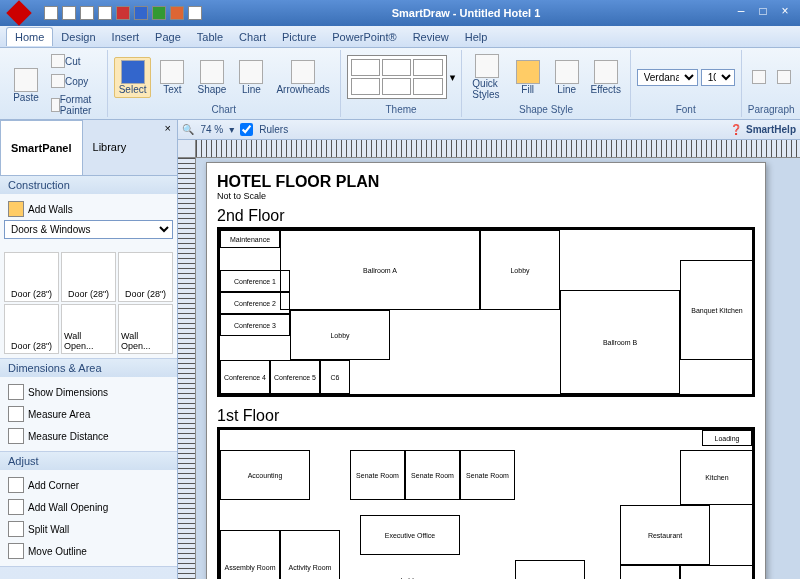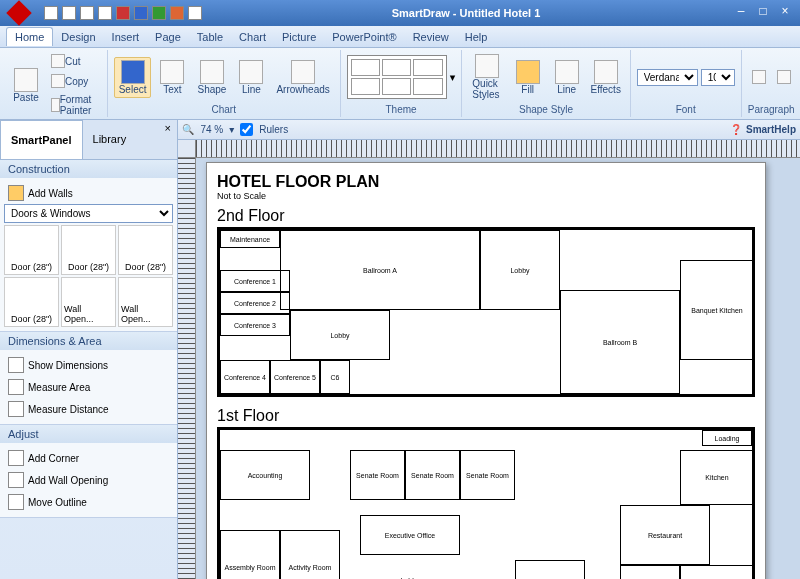--- a/index.html
+++ b/index.html
@@ -22,32 +22,32 @@
 .rbtn.small { flex-direction: row; font-size: 10px; }
 .rbtn .icon { width: 24px; height: 24px; background: #f8f8f8; border: 1px solid #aaa; }
 .rbtn.small .icon { width: 14px; height: 14px; }
 .rbtn.sel { background: #fce8b8; border: 1px solid #e0c070; border-radius: 2px; }
 .theme-box { width: 100px; height: 44px; background: #fff; border: 1px solid #888; display: grid; grid-template: 1fr 1fr / 1fr 1fr 1fr; gap: 2px; padding: 3px; }
 .theme-box div { border: 1px solid #999; }
 .font-sel { font-size: 10px; border: 1px solid #7a9ac8; padding: 1px 2px; background: #fff; }
 .workspace { display: flex; height: 459px; }
 .sidepanel { width: 178px; background: linear-gradient(#e8f0fa, #dce8f7); border-right: 1px solid #a0b8d8; display: flex; flex-direction: column; overflow: hidden; }
 .panel-tabs { display: flex; background: #d8e4f4; border-bottom: 1px solid #a0b8d8; }
-.panel-tab { padding: 13px 10px; font-size: 11px; cursor: pointer; }
+.panel-tab { padding: 21px 10px; font-size: 11px; cursor: pointer; }
 .panel-tab.active { background: #fff; border: 1px solid #a0b8d8; border-bottom: none; font-weight: bold; }
 .panel-close { margin-left: auto; padding: 2px 6px; cursor: pointer; }
 .panel-section { border-bottom: 1px solid #c0d0e8; }
 .section-header { background: linear-gradient(#e0ecf8, #d0e0f2); padding: 3px 8px; font-size: 11px; color: #2a4a7a; cursor: pointer; }
 .section-body { padding: 4px; background: #f4f8fc; font-size: 10px; }
 .item-btn { display: flex; align-items: center; gap: 4px; padding: 3px 4px; cursor: pointer; }
 .item-btn .ic { width: 16px; height: 16px; background: #fff; border: 1px solid #888; }
 .shape-grid { display: grid; grid-template-columns: repeat(3, 1fr); gap: 2px; }
 .shape-cell { height: 50px; background: #fff; border: 1px solid #ccc; display: flex; flex-direction: column; align-items: center; justify-content: flex-end; padding: 2px; cursor: pointer; font-size: 9px; }
 .shape-img { flex: 1; width: 100%; position: relative; }
-.dropdown { width: 100%; border: 1px solid #7a9ac8; padding: 2px; background: #fff; font-size: 10px; margin-bottom: 2px; }
+.dropdown { width: 100%; border: 1px solid #7a9ac8; padding: 2px; background: #fff; font-size: 10px; margin-bottom: 13px; }
 .canvas-area { flex: 1; display: flex; flex-direction: column; background: #c8d8eb; }
 .canvas-toolbar { height: 20px; background: linear-gradient(#e8f0fa, #d8e4f4); border-bottom: 1px solid #a0b8d8; display: flex; align-items: center; padding: 0 4px; gap: 6px; font-size: 10px; color: #2a4a7a; }
 .canvas-toolbar .right { margin-left: auto; font-weight: bold; }
 .ruler-corner { position: absolute; top: 0; left: 0; width: 18px; height: 18px; background: #e0e8f4; border-right: 1px solid #888; border-bottom: 1px solid #888; }
 .ruler-h { position: absolute; top: 0; left: 18px; right: 0; height: 18px; background: #e0e8f4; border-bottom: 1px solid #888; overflow: hidden; }
 .ruler-v { position: absolute; top: 18px; left: 0; width: 18px; bottom: 0; background: #e0e8f4; border-right: 1px solid #888; overflow: hidden; }
 .ruler-h::before, .ruler-v::before { content: ''; position: absolute; inset: 0; background-image: repeating-linear-gradient(90deg, #555 0, #555 1px, transparent 1px, transparent 5px); }
 .ruler-v::before { background-image: repeating-linear-gradient(0deg, #555 0, #555 1px, transparent 1px, transparent 5px); }
 .canvas-wrap { flex: 1; position: relative; overflow: auto; }
 .canvas-scroll { position: absolute; top: 18px; left: 18px; right: 0; bottom: 0; overflow: auto; background: #c8d8eb; }
@@ -262,20 +262,24 @@
     <div class="panel-section">
       <div class="section-header">Adjust</div>
       <div class="section-body">
         <div class="item-btn">
             <div class="ic"></div>
             <span>Add Corner</span>
           </div>
         <div class="item-btn">
             <div class="ic"></div>
             <span>Add Wall Opening</span>
+          </div>
+        <div class="item-btn">
+            <div class="ic"></div>
+            <span>Split Wall</span>
           </div>
         <div class="item-btn">
             <div class="ic"></div>
             <span>Move Outline</span>
           </div>
       </div>
     </div>
   </div>
 
   <div class="canvas-area">

